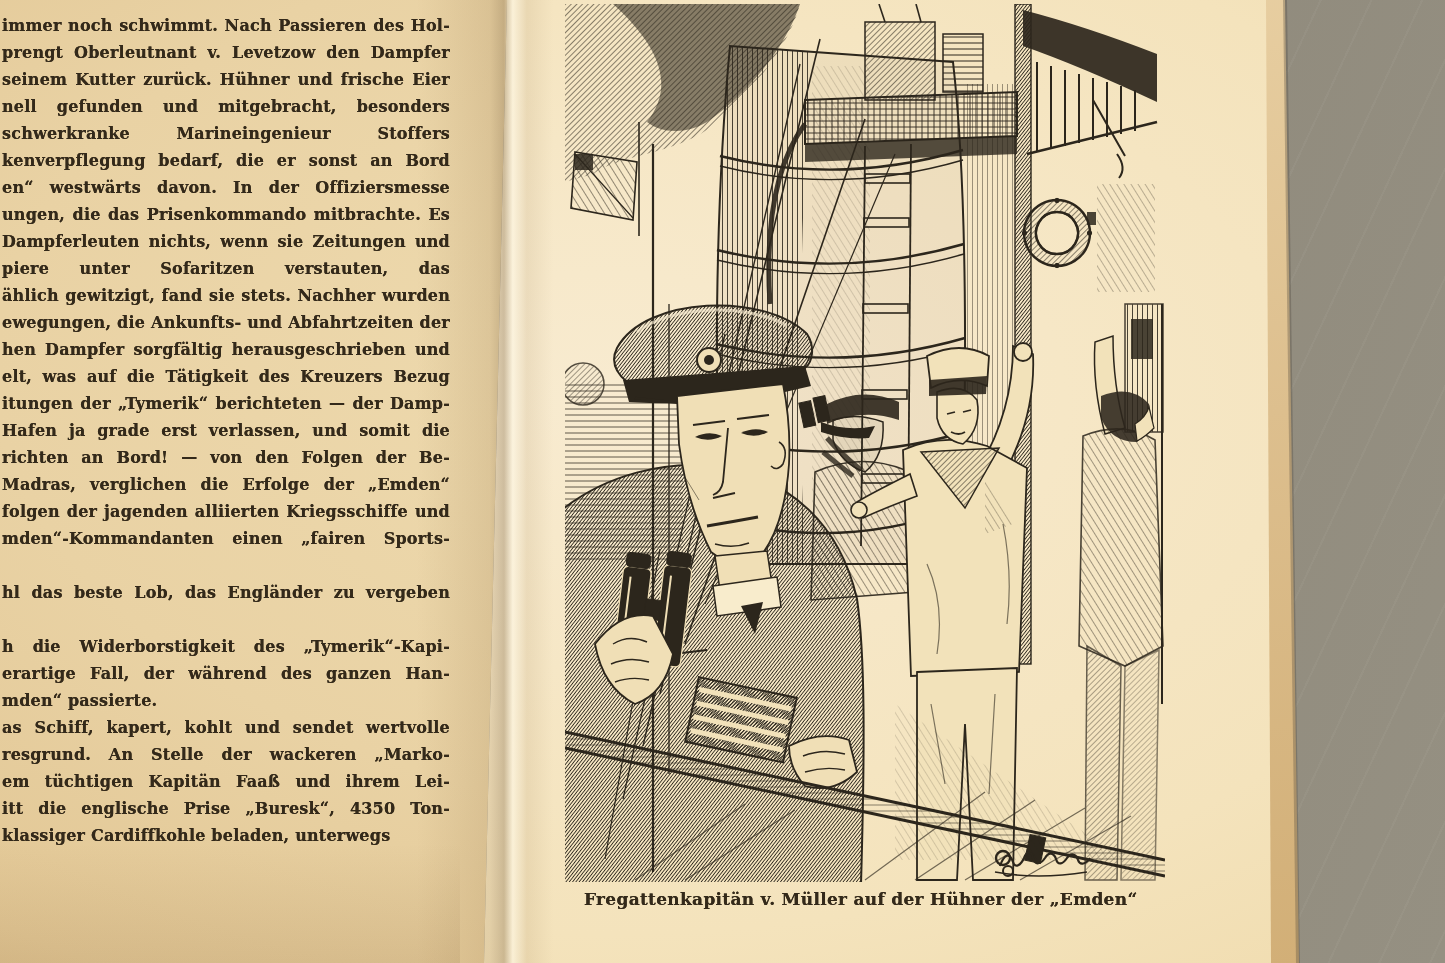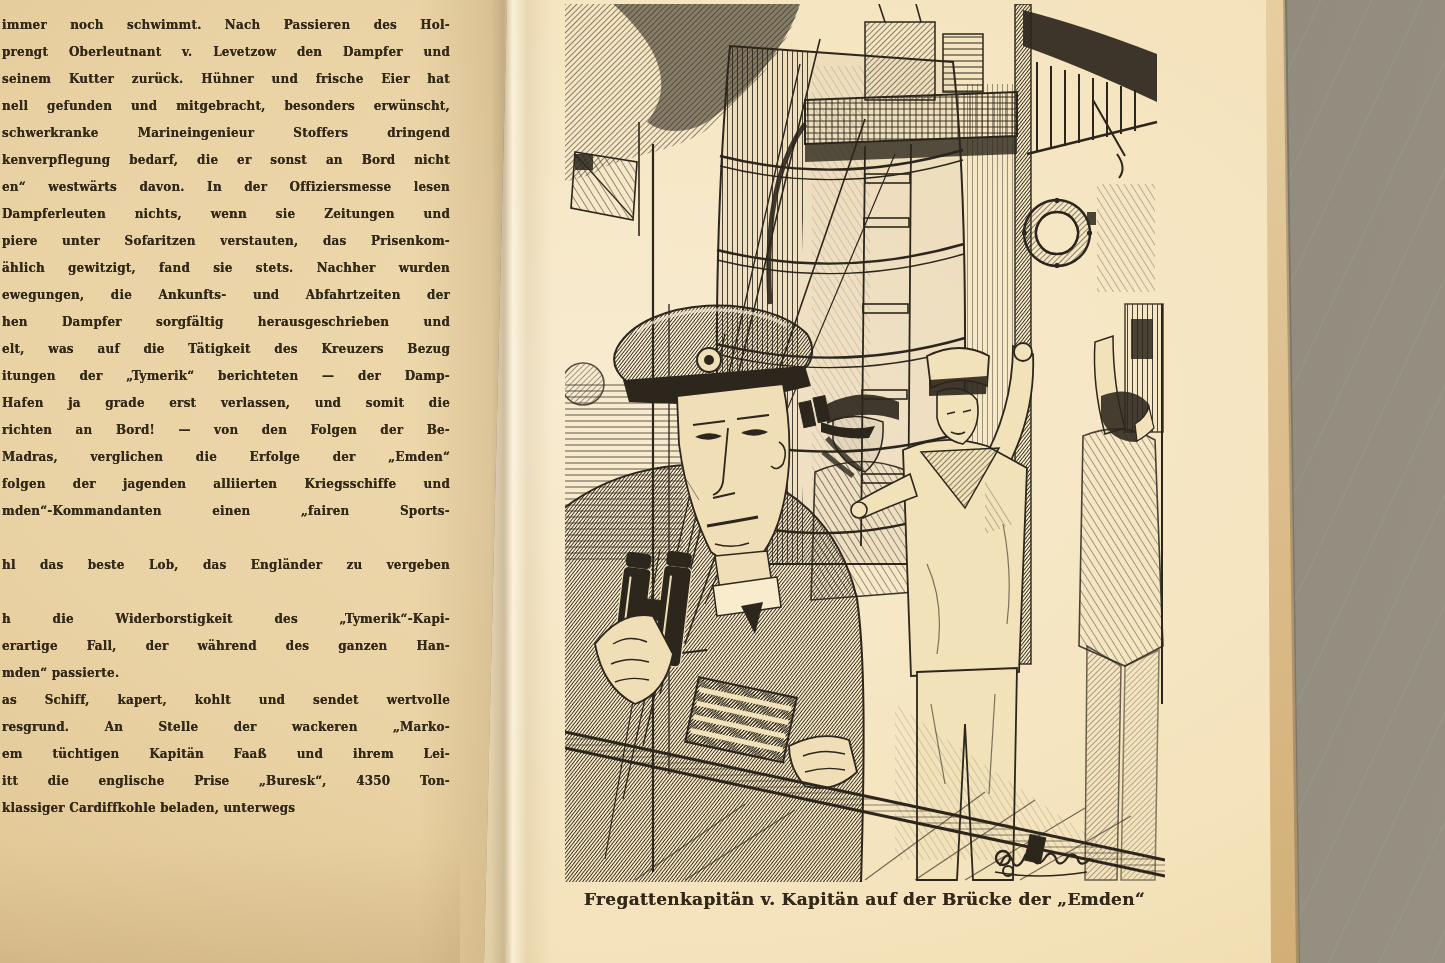--- a/index.html
+++ b/index.html
@@ -19,21 +19,21 @@
     background:linear-gradient(178deg,#e8cfa2 0%,#ddbf8e 45%,#d2af77 100%);}
   .edge-seam{clip-path:polygon(1283px 0,1287px 0,1300px 963px,1296px 963px);
     background:rgba(70,64,52,.30);}
   .gutter{left:416px;width:176px;top:0;height:963px;position:absolute;
     background:linear-gradient(90deg,rgba(120,85,40,0) 0%,rgba(120,85,40,.14) 42%,rgba(88,60,26,.26) 50%,rgba(255,250,234,.55) 55%,rgba(130,95,48,.10) 63%,rgba(120,85,40,0) 78%);}
   .shade-bl{position:absolute;left:0;bottom:0;width:460px;height:120px;
     background:linear-gradient(0deg,rgba(120,85,45,.12),rgba(120,85,45,0));
     clip-path:polygon(0 0,484px 0,484px 120px,0 120px);}
   
   .pagetext{position:absolute;left:2px;top:12px;width:448px;}
-  .text-line{height:27px;line-height:27px;font-weight:700;font-size:12px;
+  .text-line{height:27px;line-height:27px;font-weight:700;font-size:16px;
     color:#33291a;text-align:justify;-moz-text-align-last:justify;text-align-last:justify;
     overflow:hidden;letter-spacing:.2px;text-shadow:0 0 .6px rgba(46,34,16,.85);}
   .text-line.left{text-align:center;text-align-last:left;}
   .text-line.blank{}
   
   .illustration{position:absolute;left:565px;top:4px;width:600px;height:878px;}
   .caption{position:absolute;left:584px;top:889px;font-weight:700;font-size:17px;
     color:#33291a;white-space:nowrap;letter-spacing:.3px;text-shadow:0 0 .6px rgba(46,34,16,.85);}
 </style>
 </head>
@@ -48,20 +48,21 @@
   <div class="shade-bl"></div>
 
   <div class="pagetext">
       <div class="text-line">immer noch schwimmt. Nach Passieren des Hol-</div>
       <div class="text-line">prengt Oberleutnant v. Levetzow den Dampfer und</div>
       <div class="text-line">seinem Kutter zurück. Hühner und frische Eier hat</div>
       <div class="text-line">nell gefunden und mitgebracht, besonders erwünscht,</div>
       <div class="text-line">schwerkranke Marineingenieur Stoffers dringend</div>
       <div class="text-line">kenverpflegung bedarf, die er sonst an Bord nicht</div>
       <div class="text-line">en“ westwärts davon. In der Offiziersmesse lesen</div>
+      <div class="text-line">ungen, die das Prisenkommando mitbrachte. Es</div>
       <div class="text-line">Dampferleuten nichts, wenn sie Zeitungen und</div>
       <div class="text-line">piere unter Sofaritzen verstauten, das Prisenkom-</div>
       <div class="text-line">ählich gewitzigt, fand sie stets. Nachher wurden</div>
       <div class="text-line">ewegungen, die Ankunfts- und Abfahrtzeiten der</div>
       <div class="text-line">hen Dampfer sorgfältig herausgeschrieben und</div>
       <div class="text-line">elt, was auf die Tätigkeit des Kreuzers Bezug</div>
       <div class="text-line">itungen der „Tymerik“ berichteten — der Damp-</div>
       <div class="text-line">Hafen ja grade erst verlassen, und somit die</div>
       <div class="text-line">richten an Bord! — von den Folgen der Be-</div>
       <div class="text-line">Madras, verglichen die Erfolge der „Emden“</div>
@@ -284,14 +285,14 @@
       <line x1="455" y1="876" x2="566" y2="812" stroke-width="1.2"></line>
       <path d="M330,700 L560,856 L330,856 Z" fill="url(#pm30)" stroke="none" opacity=".5"></path>
     </g>
 
     <g stroke="#2c261c" fill="none" aria-label="Wenden">
       <path d="M435,862 c4,-12 10,-14 13,-4 c2,7 8,3 11,-4 c3,-8 8,-6 9,0 c2,8 8,6 12,0 c4,-7 9,-5 11,1 c2,7 7,5 11,-1 c4,-6 9,-4 11,2 c2,6 8,4 12,-2" stroke-width="2.2"></path>
       <path d="M430,868 q42,8 92,0" stroke-width="1.6"></path>
     </g>
   </svg>
 
-  <div class="caption">Fregattenkapitän v. Kapitän auf der Brücke der „Emden“</div>
+  <div class="caption">Fregattenkapitän v. Müller auf der Hühner der „Emden“</div>
 </div>
 
 </body></html>

